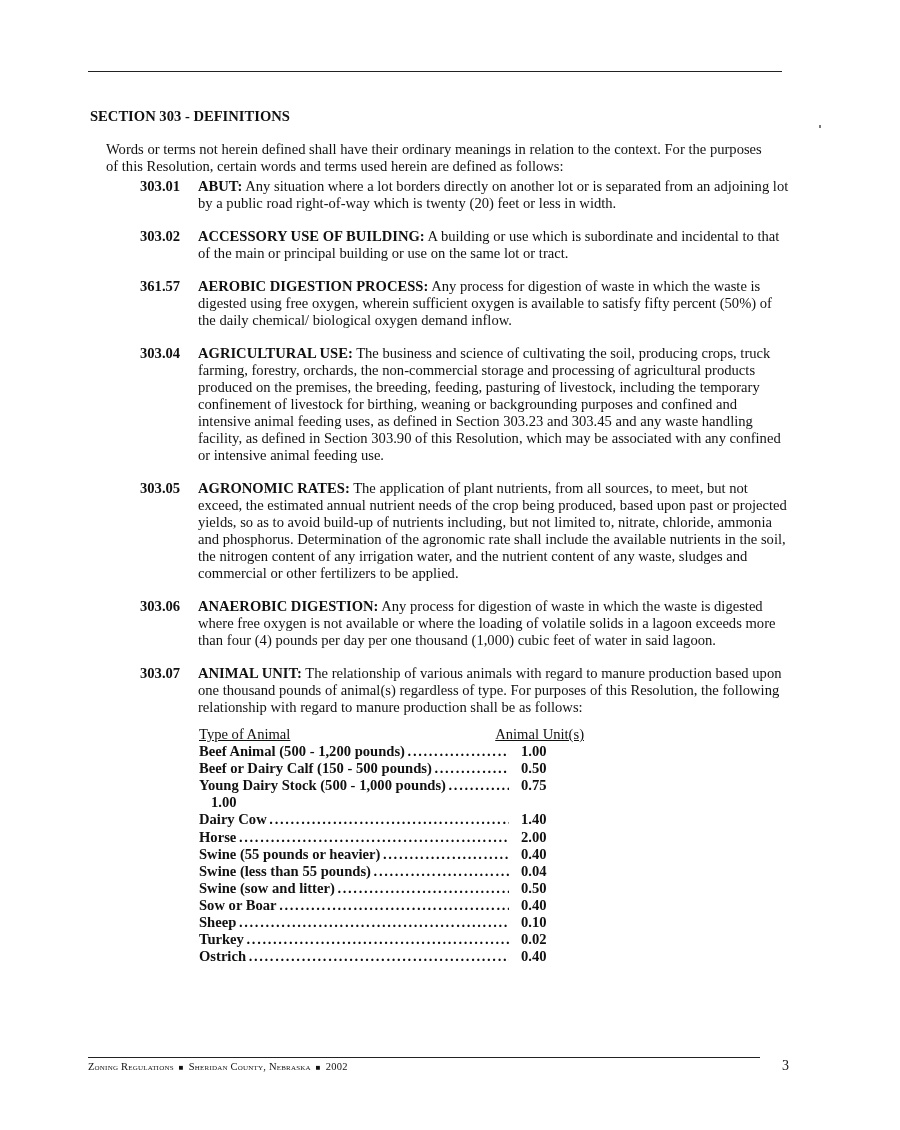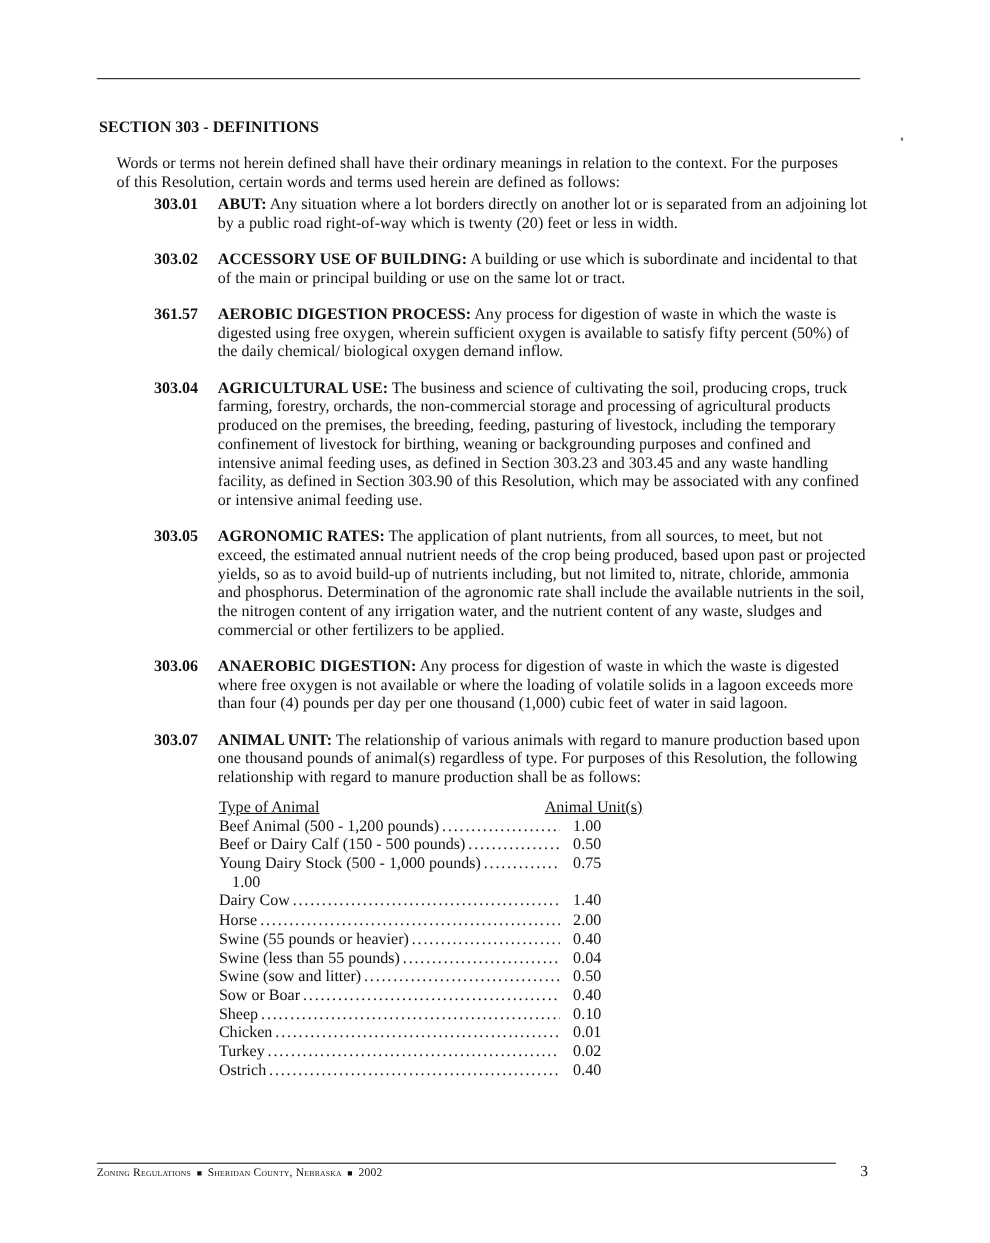--- a/index.html
+++ b/index.html
@@ -24,21 +24,21 @@
   }
   .def-num { font-weight: bold; width: 58px; flex: 0 0 58px; }
   .def-body { flex: 1; }
   .def-term { font-weight: bold; }
   .table {
     position: absolute; left: 199px; top: 726px; width: 400px;
     font-size: 14.6px; line-height: 17.1px;
   }
   .thead { display: flex; justify-content: space-between; width: 385px; }
   .thead span { text-decoration: underline; }
-  .row { display: flex; width: 385px; }
+  .row { display: flex; width: 385px; font-weight: bold; }
   .row .label { white-space: nowrap; overflow: hidden; width: 310px; }
   .row .label::after {
     content: " . . . . . . . . . . . . . . . . . . . . . . . . . . . . . . . . . . . . . . . . . . . . . . . . . . . . . . . . . .";
     letter-spacing: -1px;
   }
   .row .val { width: 55px; text-align: left; padding-left: 12px; }
   .bottom-rule {
     position: absolute; left: 88px; top: 1057px; width: 672px; height: 0;
     border-top: 1.3px solid #222;
   }
@@ -136,24 +136,20 @@
     </div>
   <div class="row">
       <span class="label">Sow or Boar</span>
       <span class="val">0.40</span>
     </div>
   <div class="row">
       <span class="label">Sheep</span>
       <span class="val">0.10</span>
     </div>
   <div class="row">
-      <span class="label">Chicken</span>
-      <span class="val">0.01</span>
-    </div>
-  <div class="row">
       <span class="label">Turkey</span>
       <span class="val">0.02</span>
     </div>
   <div class="row">
       <span class="label">Ostrich</span>
       <span class="val">0.40</span>
     </div>
 </div>
 
 <div class="bottom-rule"></div>

